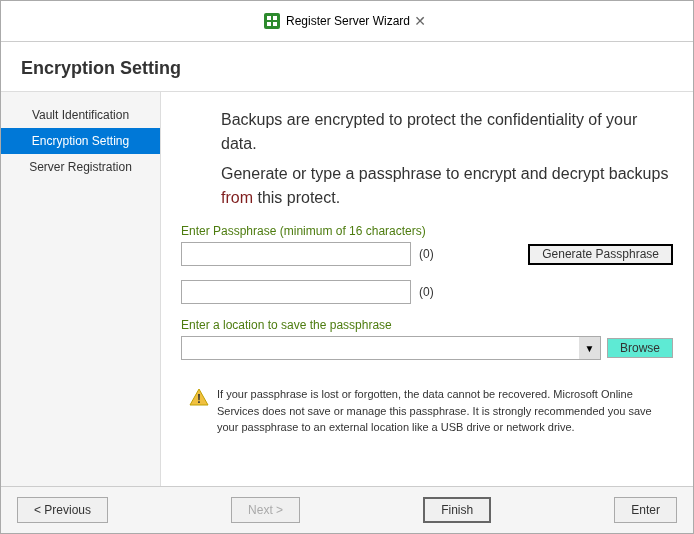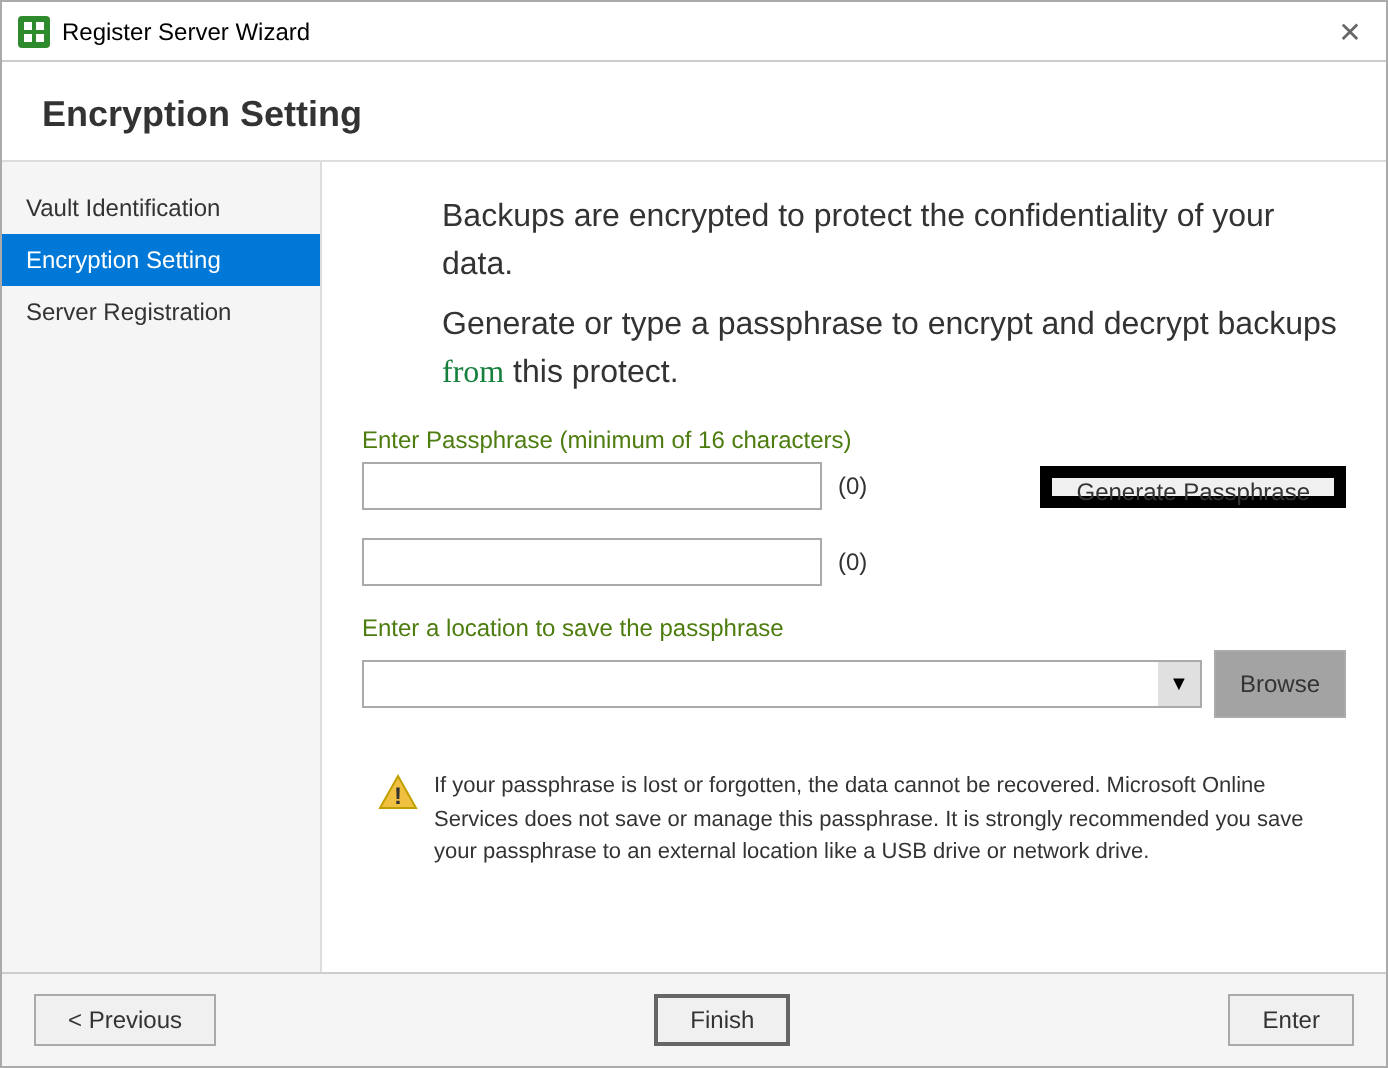--- a/index.html
+++ b/index.html
@@ -16,24 +16,24 @@
       width: 694px;
       height: 534px;
       background: #f5f5f5;
       border: 1px solid #aaa;
       box-shadow: 2px 2px 10px rgba(0,0,0,0.3);
       display: flex;
       flex-direction: column;
     }
     .title-bar {
       background: #fff;
-      height: 30px;
-      display: flex;
-      align-items: center;
-      justify-content: space-between;
+      height: 41px;
+      display: flex;
+      align-items: center;
+      justify-content: center;
       padding: 0 8px;
       border-bottom: 1px solid #ccc;
       flex-shrink: 0;
     }
     .title-bar-left {
       display: flex;
       align-items: center;
       gap: 6px;
     }
     .title-bar-icon {
@@ -86,41 +86,41 @@
       background: #f5f5f5;
       padding: 10px 0;
       flex-shrink: 0;
       border-right: 1px solid #ddd;
     }
     .sidebar-item {
       padding: 6px 12px;
       cursor: pointer;
       font-size: 12px;
       color: #333;
+      text-align: center;
     }
     .sidebar-item.active {
       background: #0078d7;
       color: #fff;
     }
     .main-content {
       flex: 1;
       padding: 16px 20px;
       background: #fff;
       overflow-y: auto;
     }
     .info-text {
       font-size: 16px;
       color: #333;
       margin-bottom: 6px;
       line-height: 1.5;
       margin-left: 40px;
     }
     .info-text span.highlight {
-      color: #15803d;
-      font-family: Liberation Serif, serif;
+      color: #7f1d1d;
     }
     .field-section {
       margin-top: 14px;
     }
     .field-label {
       font-size: 12px;
       color: #4d7c0f;
       margin-bottom: 4px;
     }
     .field-row {
@@ -137,21 +137,21 @@
       background: #fff;
     }
     .char-count {
       font-size: 12px;
       color: #333;
     }
     .generate-btn {
       height: 21px;
       padding: 0 12px;
       background: #f0f0f0;
-      border: 6px solid #000000;
+      border: 2px solid #000000;
       font-size: 12px;
       cursor: pointer;
       color: #333;
       margin-left: auto;
     }
     .location-section {
       margin-top: 14px;
     }
     .location-row {
       display: flex;
@@ -184,23 +184,23 @@
       background: #e0e0e0;
       border: 1px solid #aaa;
       border-left: none;
       display: flex;
       align-items: center;
       justify-content: center;
       pointer-events: none;
       font-size: 10px;
     }
     .browse-btn {
-      height: 34px;
+      height: 20px;
       padding: 0 12px;
-      background: #a3a3a3;
+      background: #5eead4;
       border: 1px solid #aaa;
       font-size: 12px;
       cursor: pointer;
       color: #333;
     }
     .warning-box {
       display: flex;
       align-items: flex-start;
       gap: 8px;
       margin-top: 18px;
@@ -326,16 +326,17 @@
             <text x="10" y="16" text-anchor="middle" font-size="12" font-weight="bold" fill="#333">!</text>
           </svg>
         </div>
         <p class="warning-text">If your passphrase is lost or forgotten, the data cannot be recovered. Microsoft Online Services does not save or manage this passphrase. It is strongly recommended you save your passphrase to an external location like a USB drive or network drive.</p>
       </div>
     </div>
   </div>
 
   <div class="dialog-footer">
     <button class="footer-btn">&lt; Previous</button>
+    <button class="footer-btn disabled" disabled="">Next &gt;</button>
     <button class="footer-btn finish">Finish</button>
     <button class="footer-btn">Enter</button>
   </div>
 </div>
 
 </body></html>

